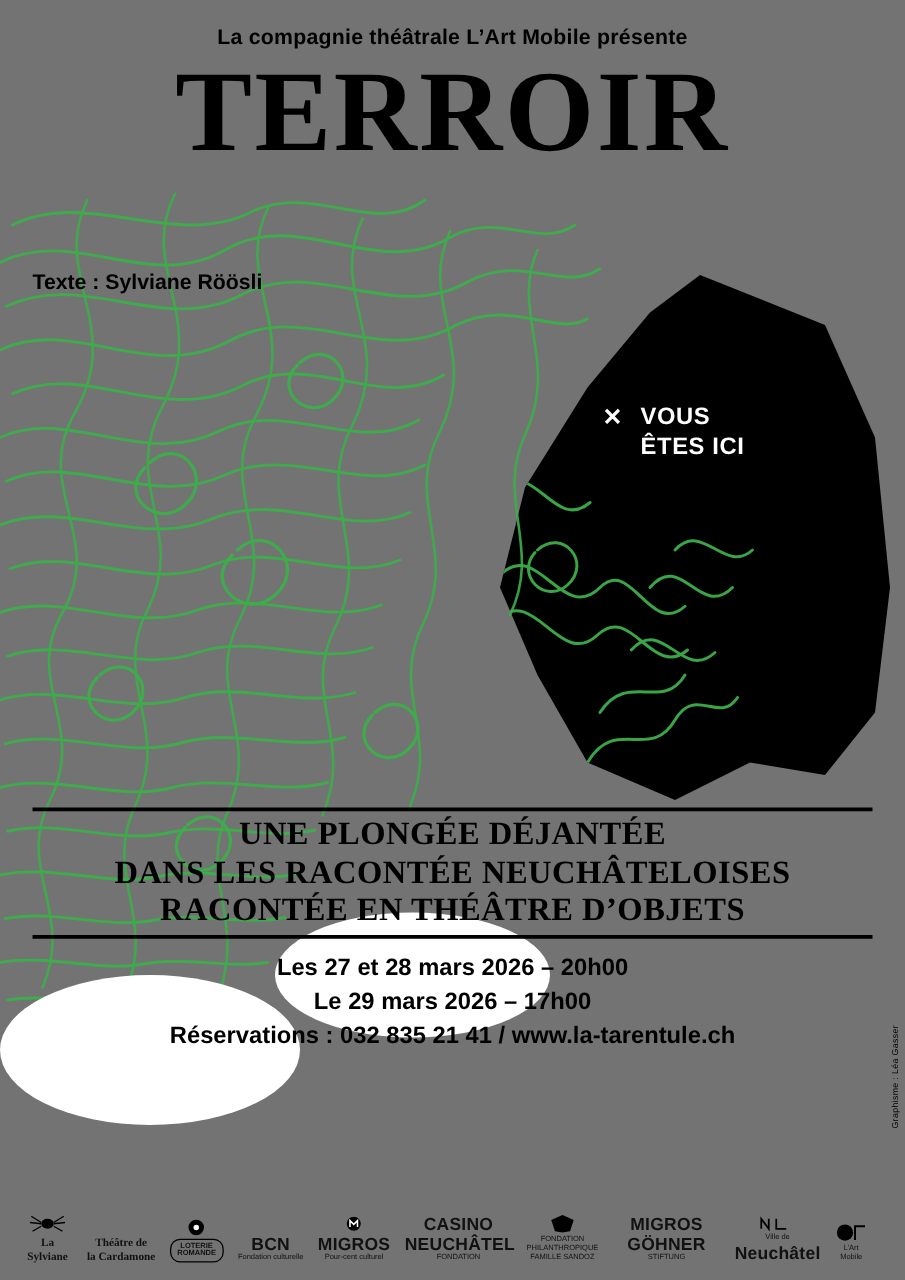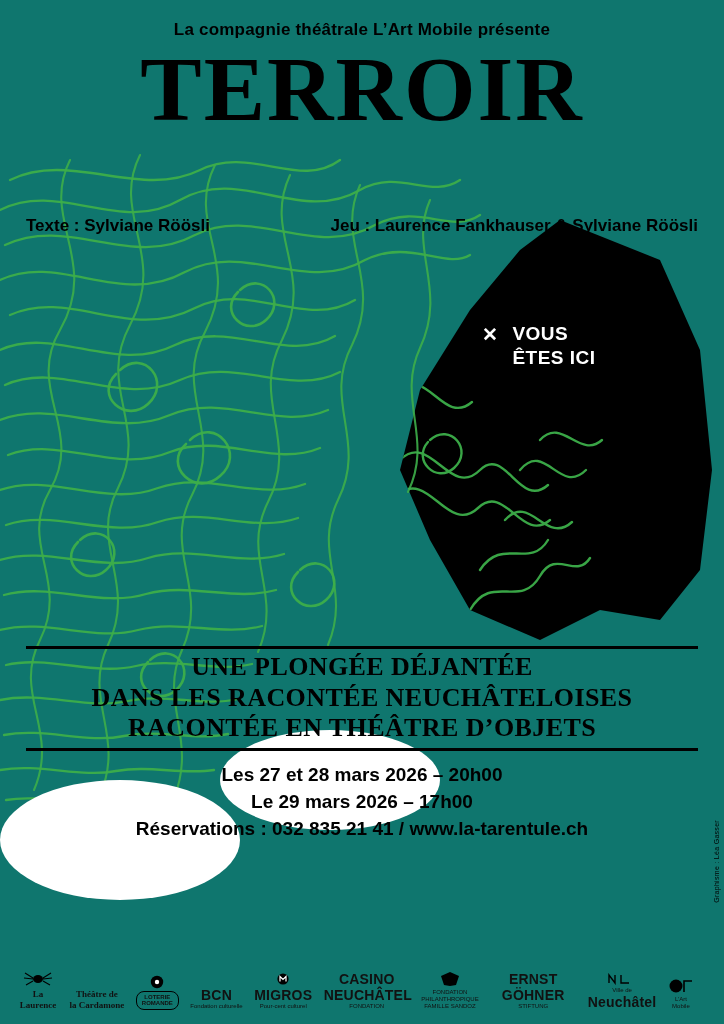--- a/index.html
+++ b/index.html
@@ -9,21 +9,21 @@
   }
   body {
     font-family: "Liberation Sans", sans-serif;
     color: #000000;
   }
   #poster {
     position: relative;
     width: 724px;
     height: 1024px;
     overflow: hidden;
-    background: #0f766e;
+    background: #737373;
   }
 
   
   .art {
     position: absolute;
     left: 0;
     top: 140px;
     width: 724px;
     height: 820px;
     overflow: hidden;
@@ -250,21 +250,20 @@
       </g>
     </svg>
   </div>
 
   <div class="layer presente">La compagnie théâtrale L’Art Mobile présente</div>
 
   <div class="layer title">TERROIR</div>
 
   <div class="credits">
     <span>Texte : Sylviane Röösli</span>
-    <span>Jeu : Laurence Fankhauser &amp; Sylviane Röösli</span>
   </div>
 
   <div class="youarehere">
     <span class="x">✕</span>
     <span>
       <span>VOUS</span><br>
       <span>ÊTES ICI</span>
     </span>
   </div>
 
@@ -290,21 +289,21 @@
   <div class="sponsors">
 
     <div class="sponsor">
       <svg class="logo-mark" width="40" height="18" viewBox="0 0 40 18" aria-hidden="true">
         <ellipse cx="20" cy="10" rx="5" ry="4" fill="#000"></ellipse>
         <g stroke="#000" stroke-width="1.1" fill="none">
           <path d="M15,9 L7,4 M15,10 L6,9 M15,12 L8,16 M25,9 L33,4 M25,10 L34,9 M25,12 L32,16"></path>
         </g>
       </svg>
       <div class="serif">La</div>
-      <div class="serif">Laurence</div>
+      <div class="serif">Sylviane</div>
     </div>
 
     <div class="sponsor">
       <div class="serif">Théâtre de</div>
       <div class="serif">la Cardamone</div>
     </div>
 
     <div class="sponsor">
       <svg class="logo-mark" width="14" height="14" viewBox="0 0 14 14" aria-hidden="true">
         <circle cx="7" cy="7" r="6.2" fill="#000"></circle>
@@ -339,21 +338,21 @@
     <div class="sponsor">
       <svg class="logo-mark" width="22" height="16" viewBox="0 0 22 16" aria-hidden="true">
         <path d="M11,1 L20,5 L17,14 L11,15 L5,14 L2,5 Z" fill="#000"></path>
       </svg>
       <div class="small">FONDATION</div>
       <div class="small">PHILANTHROPIQUE</div>
       <div class="small">FAMILLE SANDOZ</div>
     </div>
 
     <div class="sponsor">
-      <div class="big">ERNST GÖHNER</div>
+      <div class="big">MIGROS GÖHNER</div>
       <div class="small">STIFTUNG</div>
     </div>
 
     <div class="sponsor">
       <svg class="logo-mark" width="34" height="12" viewBox="0 0 34 12" aria-hidden="true">
         <path d="M4,10 L4,2 L10,10 L10,2 M16,2 L16,10 L24,10" stroke="#000" stroke-width="1.4" fill="none"></path>
       </svg>
       <div class="small">Ville de</div>
       <div class="big">Neuchâtel</div>
     </div>

